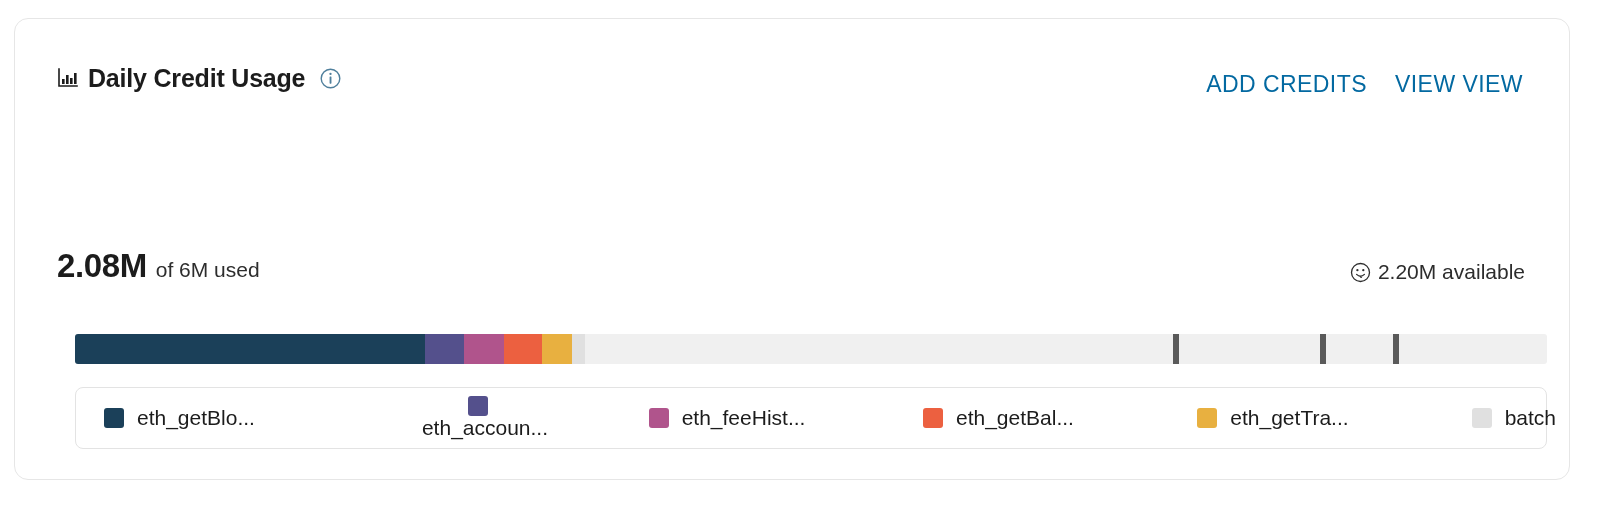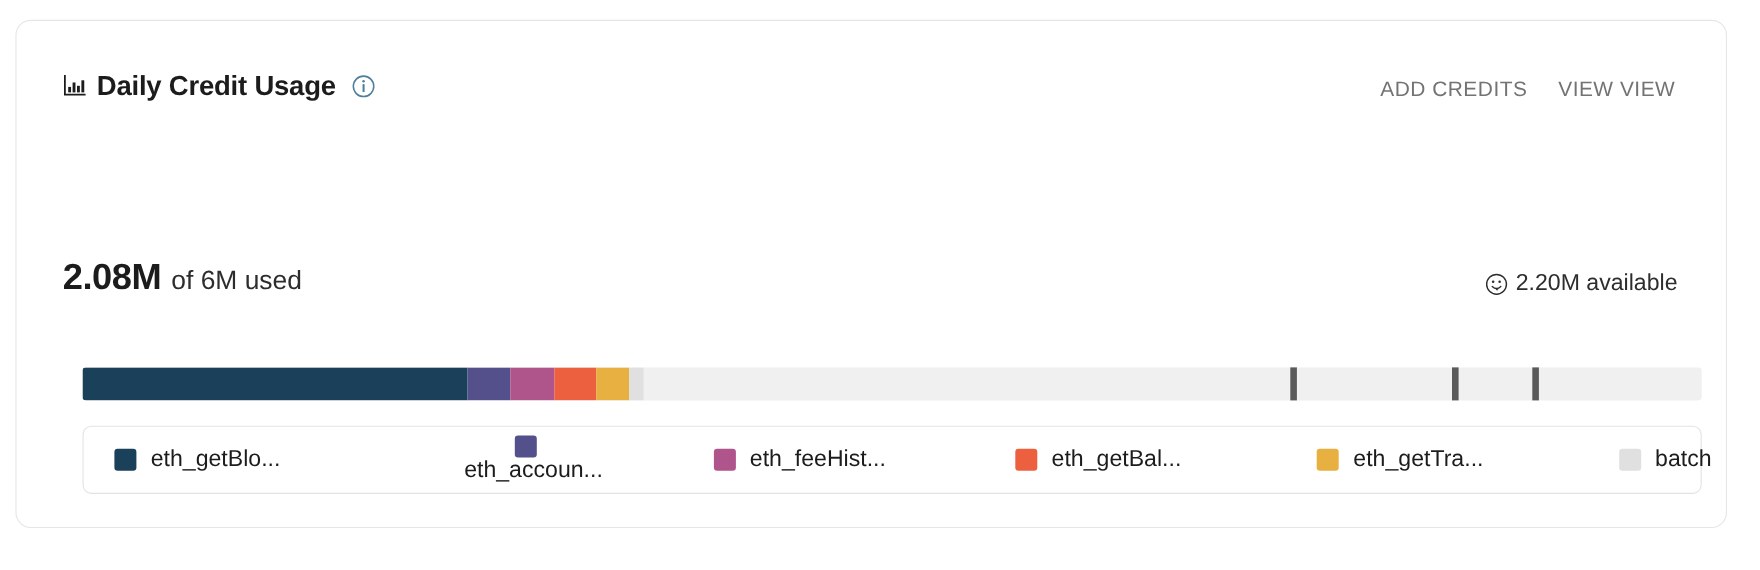--- a/index.html
+++ b/index.html
@@ -71,34 +71,34 @@
   .header-actions {
     position: absolute;
     right: 46px;
     top: 52px;
     display: flex;
     align-items: center;
     gap: 28px;
   }
 
   .action-link {
-    font-size: 19px;
+    font-size: 23px;
     letter-spacing: 0.45px;
-    color: #737373;
+    color: #0369a1;
     text-decoration: none;
     white-space: nowrap;
     cursor: pointer;
   }
 
   
   .usage-row {
     position: absolute;
     left: 42px;
     right: 44px;
-    top: 208px;
+    top: 222px;
     height: 44px;
     text-align: right;
   }
 
   .usage-left {
     position: absolute;
     left: 0;
     bottom: 0;
     display: flex;
     align-items: baseline;
@@ -106,21 +106,21 @@
   }
 
   .usage-primary {
     font-size: 33px;
     font-weight: bold;
     color: #1c1c1c;
     letter-spacing: -0.4px;
   }
 
   .usage-secondary {
-    font-size: 24px;
+    font-size: 21px;
     color: #2d2d2d;
     margin-left: 9px;
   }
 
   .usage-right {
     position: absolute;
     right: 0;
     bottom: 1px;
     display: flex;
     align-items: center;

